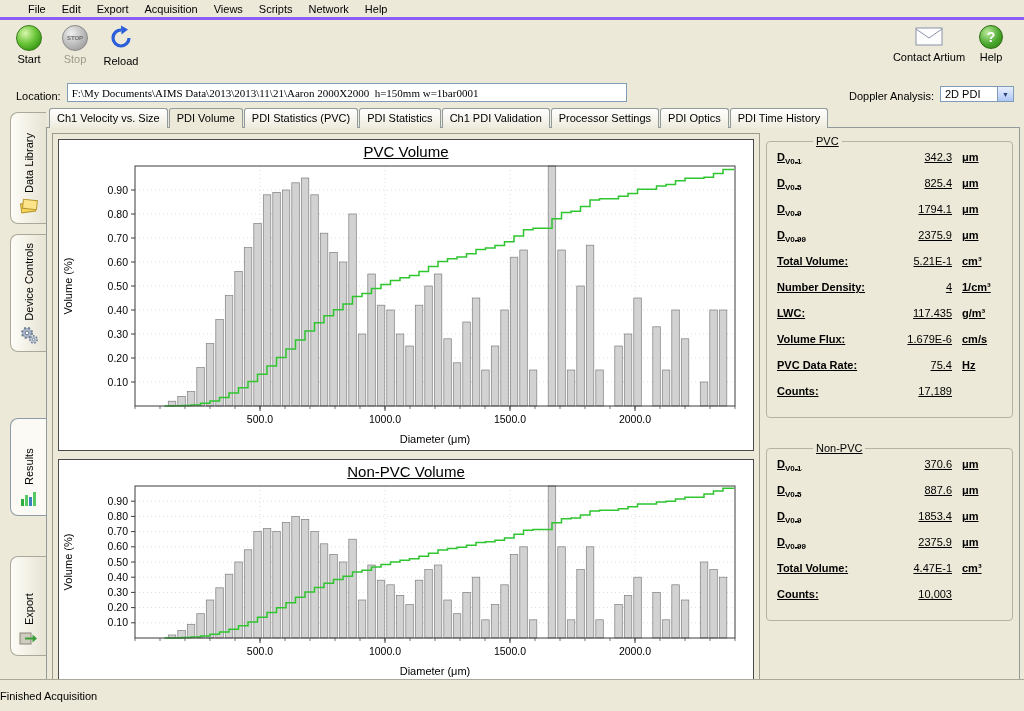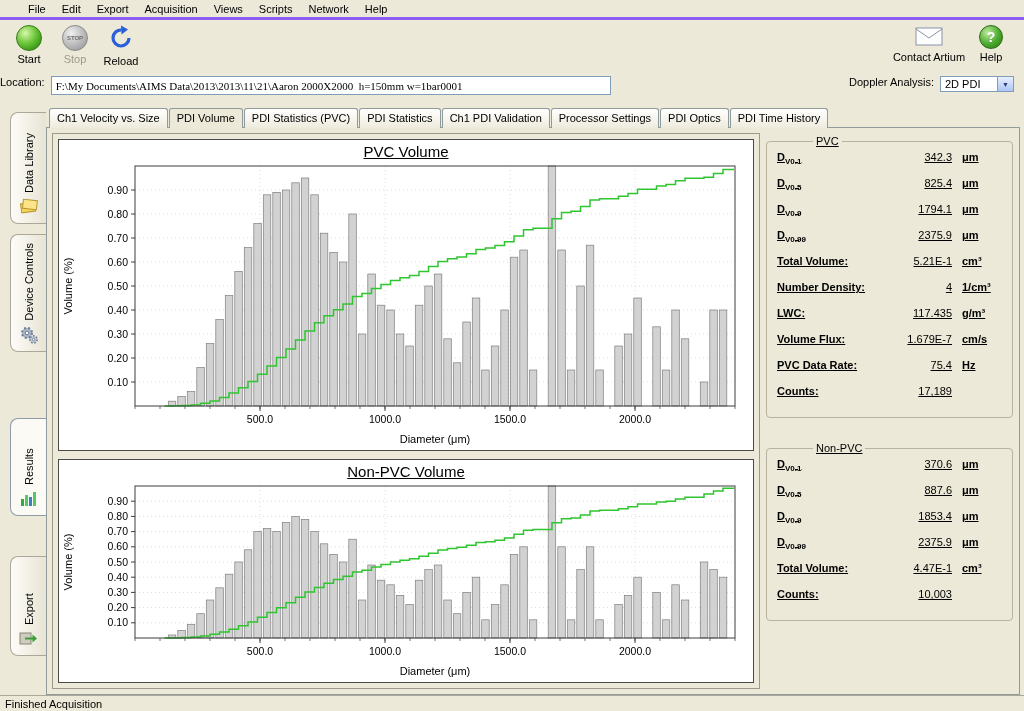--- a/index.html
+++ b/index.html
@@ -24,21 +24,21 @@
   .tool-label { font-size:11px; white-space:nowrap; }
   .tool-label.disabled { color:#9d9a8b; }
   .toolbar-spacer { flex:1; }
   .ball { width:26px; height:26px; border-radius:50%; position:relative; }
   .ball.start { background:radial-gradient(circle at 35% 30%, #d9f6ac, #6cc63a 45%, #2f8f10 85%); border:1px solid #357a16; }
   .ball.stop { background:radial-gradient(circle at 35% 30%, #f0f0f0, #bdbdbd 50%, #8f8f8f); border:1px solid #8a8a8a; }
   .stop-text { position:absolute; inset:0; display:flex; align-items:center; justify-content:center; font-size:6px; font-weight:bold; color:#6e6e6e; }
   .ball.help { width:24px; height:24px; background:radial-gradient(circle at 35% 30%, #bdeb9e, #4aa82e 55%, #2c7a12); border:1px solid #2c6c10; color:#fff; font-weight:bold; display:flex; align-items:center; justify-content:center; font-size:14px; }
 
   
-  .locbar { height:26px; display:flex; align-items:flex-start; padding:0 10px 0 0; gap:6px; }
+  .locbar { height:26px; display:flex; align-items:flex-end; padding:0 10px 0 16px; gap:6px; }
   .loc-input {
     width:560px; height:19px; border:1px solid #7f9db9; background:#fff;
     font-family:Liberation Serif, serif; font-size:11px; padding:1px 4px;
   }
   .locbar-spacer { flex:1; }
   .combo { width:74px; height:16px; border:1px solid #7f9db9; background:#fff; display:flex; align-items:stretch; cursor:default; }
   .combo-text { flex:1; display:flex; align-items:center; padding-left:4px; }
   .combo-btn { width:16px; background:linear-gradient(#e8effc,#aec6f5); border-left:1px solid #7f9db9; display:flex; align-items:center; justify-content:center; font-size:7px; color:#27407a; }
 
   
@@ -79,21 +79,21 @@
   .stats { flex:1; padding:2px 2px 0 0; }
   fieldset.groupbox { border:1px solid #b7b3a0; border-radius:4px; padding:4px 8px 6px 10px; margin-bottom:24px; }
   fieldset.groupbox legend { padding:0 3px; font-size:11px;margin-left:36px; }
   .stat-row { display:flex; align-items:baseline; height:26px; }
   .stat-label { flex:1; font-weight:bold; }
   .stat-label sub { font-size:8px; font-weight:bold; }
   .stat-value { width:58px; text-align:right; }
   .stat-unit { width:42px; margin-left:10px; font-weight:bold; }
 
   
-  .statusbar { position:absolute; left:0; right:0; bottom:0; height:16px; border-top:1px solid #aca899; display:flex; align-items:center; padding-left:5px; background:#ece9d8; }
+  .statusbar { position:absolute; left:0; right:0; bottom:0; height:32px; border-top:1px solid #aca899; display:flex; align-items:center; background:#ece9d8; }
 </style>
 </head>
 <body>
 
 <div class="menubar">
   <span class="menu-item">File</span>
   <span class="menu-item">Edit</span>
   <span class="menu-item">Export</span>
   <span class="menu-item">Acquisition</span>
   <span class="menu-item">Views</span>
@@ -506,21 +506,21 @@
                 <span class="stat-value">4</span>
                 <span class="stat-unit">1/cm³</span>
               </div>
               <div class="stat-row">
                 <span class="stat-label">LWC:</span>
                 <span class="stat-value">117.435</span>
                 <span class="stat-unit">g/m³</span>
               </div>
               <div class="stat-row">
                 <span class="stat-label">Volume Flux:</span>
-                <span class="stat-value">1.679E-7</span>
+                <span class="stat-value">1.679E-6</span>
                 <span class="stat-unit">cm/s</span>
               </div>
               <div class="stat-row">
                 <span class="stat-label">PVC Data Rate:</span>
                 <span class="stat-value">75.4</span>
                 <span class="stat-unit">Hz</span>
               </div>
               <div class="stat-row">
                 <span class="stat-label">Counts:</span>
                 <span class="stat-value">17,189</span>

